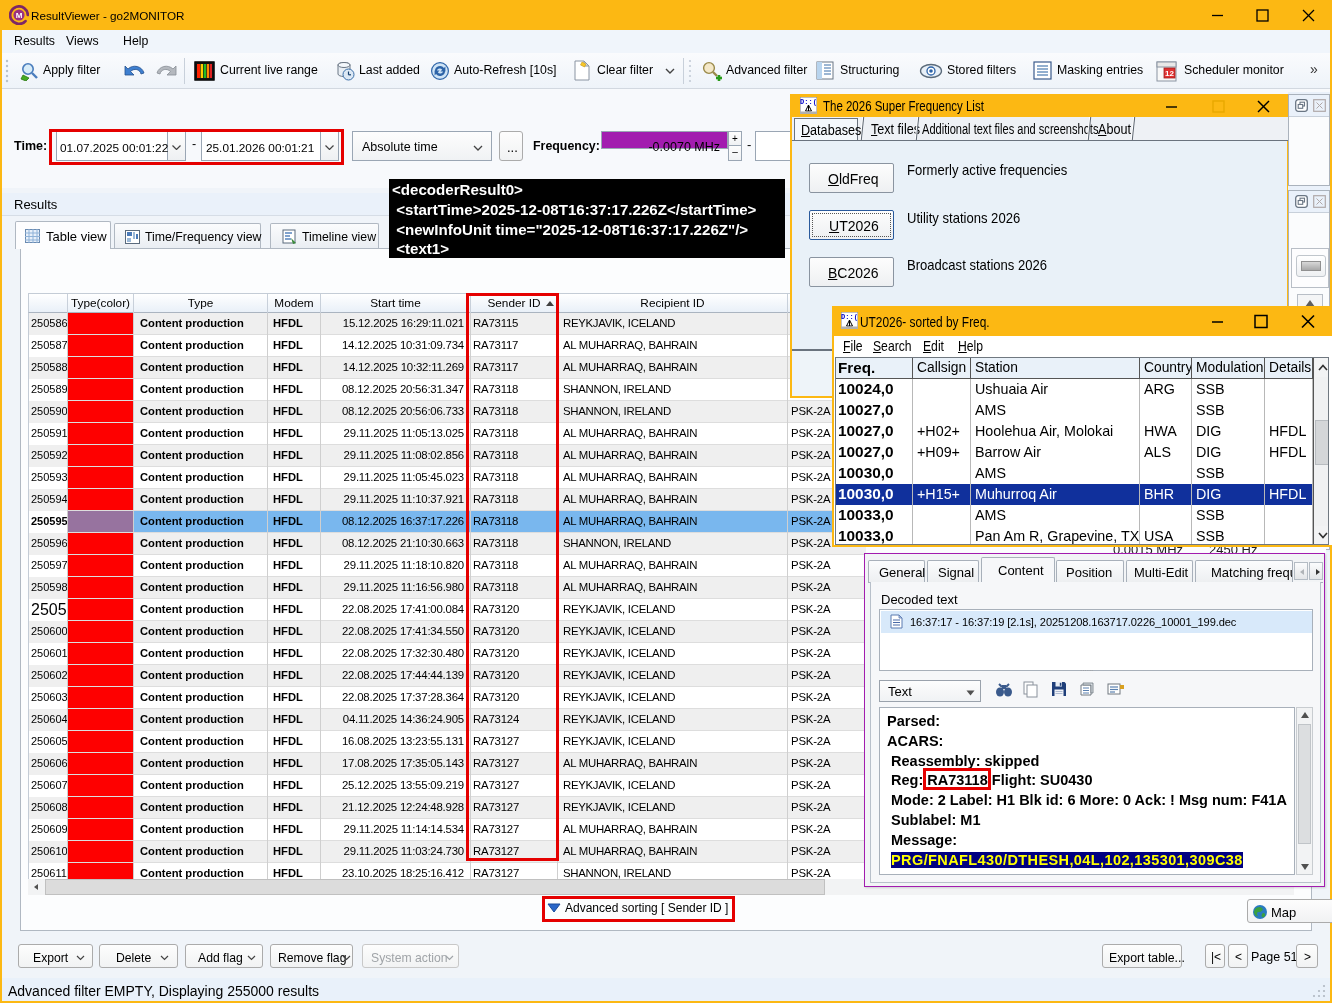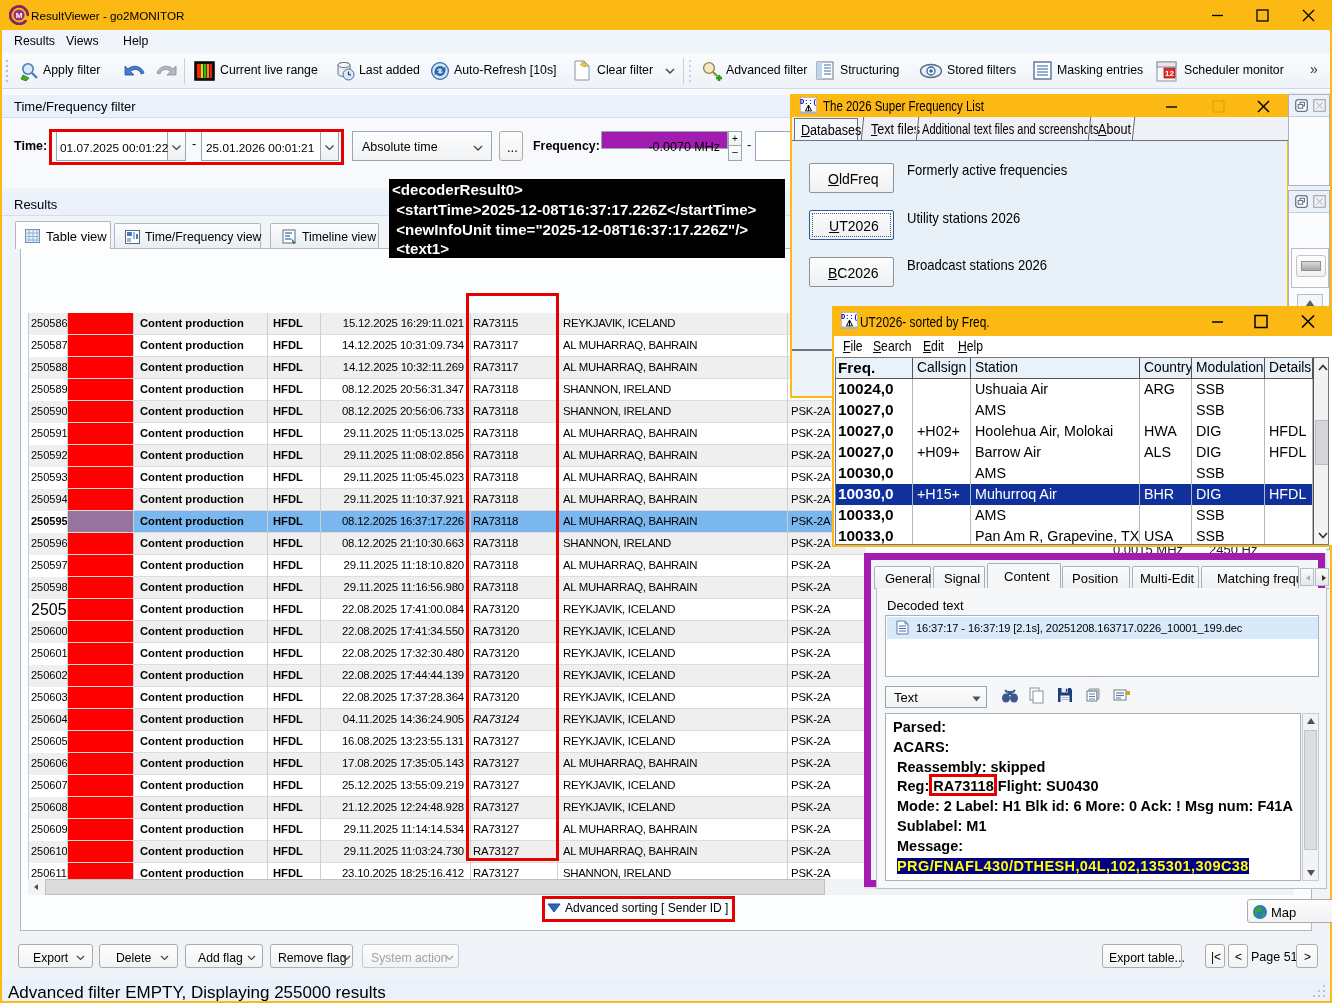--- a/index.html
+++ b/index.html
@@ -152,28 +152,20 @@
   <svg class="abs" style="left:1153px;top:7px;" width="24" height="23" viewBox="0 0 24 23">
     <rect x="2" y="2" width="19" height="19" fill="#f8f8f8" stroke="#8a94a2" stroke-width="1"></rect>
     <rect x="2" y="2" width="19" height="5" fill="#e8e8e8" stroke="#8a94a2" stroke-width="1"></rect>
     <rect x="9" y="8" width="11" height="10" fill="#e03030" stroke="#a02020" stroke-width="0.8"></rect>
     <text x="14.5" y="16" font-size="8" font-weight="bold" fill="#fff" text-anchor="middle" font-family="Liberation Sans">12</text>
   </svg>
   <div class="abs" style="left:1182px;top:10px;">Scheduler monitor</div>
   <div class="abs" style="left:1308px;top:8px;font-size:14px;color:#333;">»</div>
 </div>
 <div id="filterpanel" class="abs" style="left:2px;top:89px;width:1328px;height:99px;background:#f7f9fc;">
-  <div class="phead abs" style="left:0;top:6px;width:1328px;height:23px;">
-    <div class="abs" style="left:12px;top:4px;font-size:13px;">Time/Frequency filter</div>
-    <svg class="abs" style="left:1293px;top:5px;" width="32" height="14" viewBox="0 0 32 14">
-        <rect x="1" y="1" width="12" height="12" fill="none" stroke="#9aa6b4"></rect>
-        <rect x="19" y="1" width="12" height="12" fill="none" stroke="#9aa6b4"></rect>
-        <path d="M22 4 l6 6 M28 4 l-6 6" stroke="#9aa6b4" fill="none"></path>
-      </svg>
-  </div>
 
   <div class="abs bold" style="left:12px;top:50px;font-size:12.5px;">Time:</div>
   <div class="abs" style="left:54px;top:42px;width:112px;height:30px;background:#fff;border:1px solid #9aa6b4;">
     <div class="abs" style="left:3px;top:9px;font-size:11.8px;">01.07.2025 00:01:22</div>
   </div>
   <div class="abs" style="left:166px;top:42px;width:18px;height:30px;background:linear-gradient(#fdfdfd,#eef0f2);border:1px solid #9aa6b4;border-left:none;">
     <svg class="abs" style="left:4px;top:13px;" width="9" height="5" viewBox="0 0 9 5">
         <path d="M0.5 0.5 l4 4 4-4" fill="none" stroke="#444" stroke-width="1.2"></path>
       </svg>
   </div>
@@ -253,20 +245,33 @@
         </g>
         <path d="M9 9 l5 5 -3 1 z" fill="#3a8a3a"></path>
       </svg>
     <div class="abs" style="left:31px;top:6px;font-size:12.3px;">Timeline view</div>
   </div>
 
   <div class="abs" style="left:18px;top:60px;width:1292px;height:683px;background:#fcfdfe;border:1px solid #b0b8c2;z-index:2;"></div>
 
   <div class="abs" style="left:26px;top:105px;width:1268px;height:601px;z-index:2;">
 
+    <div class="abs" style="left:0;top:0;width:1267px;height:20px;background:linear-gradient(#ffffff,#e9f0f8);border:1px solid #c4ccd6;border-bottom:1px solid #aab4c0;">
+      <div class="cell" style="left:0;top:0;width:39px;height:19px;border-right:1px solid #c8d0da;"></div>
+      <div class="cell" style="left:39px;top:0;width:66px;height:19px;border-right:1px solid #c8d0da;font-size:11.8px;line-height:19px;text-align:right;padding-right:3px;">Type(color)</div>
+      <div class="cell" style="left:105px;top:0;width:134px;height:19px;border-right:1px solid #c8d0da;font-size:11.8px;line-height:19px;text-align:center;">Type</div>
+      <div class="cell" style="left:239px;top:0;width:53px;height:19px;border-right:1px solid #c8d0da;font-size:11.8px;line-height:19px;text-align:center;">Modem</div>
+      <div class="cell" style="left:292px;top:0;width:150px;height:19px;border-right:1px solid #c8d0da;font-size:11.8px;line-height:19px;text-align:center;">Start time</div>
+      <div class="cell" style="left:442px;top:0;width:87px;height:19px;border-right:1px solid #c8d0da;font-size:11.8px;line-height:19px;text-align:center;">Sender ID</div>
+      <svg class="abs" style="left:516px;top:6px;" width="10" height="7" viewBox="0 0 10 7">
+          <path d="M5 1 L9 6 H1 Z" fill="#404040"></path>
+        </svg>
+      <div class="cell" style="left:529px;top:0;width:230px;height:19px;border-right:1px solid #c8d0da;font-size:11.8px;line-height:19px;text-align:center;">Recipient ID</div>
+      <div class="cell" style="left:759px;top:0;width:230px;height:19px;border-right:1px solid #c8d0da;font-size:11.8px;line-height:19px;text-align:center;">Modulation</div>
+    </div>
     <div class="abs" style="left:0;top:20px;width:1266px;height:566px;overflow:hidden;border-left:1px solid #c4ccd6;">
       <div class="abs" style="left:0;top:0px;width:1266px;height:22px;background:#efefef;box-shadow:inset 0 -1px #dddddd;">
 <div class="cell" style="left:0;top:0;width:39px;height:22px;background:#efefef;border-right:1px solid #cfcfcf;font-size:11px;line-height:21px;padding-left:2px;">250586</div>
 <div class="cell" style="left:39px;top:0;width:66px;height:21px;background:#fe0000;border-right:1px solid #cfcfcf;"></div>
 <div class="cell" style="left:105px;top:0;width:134px;height:22px;border-right:1px solid #cfcfcf;font-size:11.2px;line-height:21px;font-weight:bold;padding-left:6px;">Content production</div>
 <div class="cell" style="left:239px;top:0;width:53px;height:22px;border-right:1px solid #cfcfcf;font-size:11.2px;line-height:21px;font-weight:bold;padding-left:5px;">HFDL</div>
 <div class="cell" style="left:292px;top:0;width:150px;height:22px;border-right:1px solid #cfcfcf;font-size:11.4px;letter-spacing:-0.2px;line-height:21px;text-align:right;padding-right:6px;">15.12.2025 16:29:11.021</div>
 <div class="cell" style="left:442px;top:0;width:87px;height:22px;border-right:1px solid #cfcfcf;font-size:11.4px;letter-spacing:-0.2px;line-height:21px;padding-left:2px;">RA73115</div>
 <div class="cell" style="left:529px;top:0;width:230px;height:22px;border-right:1px solid #cfcfcf;font-size:11.4px;letter-spacing:-0.3px;line-height:21px;padding-left:5px;">REYKJAVIK, ICELAND</div>
 <div class="cell" style="left:759px;top:0;width:230px;height:22px;border-right:1px solid #cfcfcf;font-size:11.4px;letter-spacing:-0.2px;line-height:21px;padding-left:3px;">PSK-2A</div>
@@ -440,21 +445,21 @@
 <div class="cell" style="left:442px;top:0;width:87px;height:22px;border-right:1px solid #cfcfcf;font-size:11.4px;letter-spacing:-0.2px;line-height:21px;padding-left:2px;">RA73120</div>
 <div class="cell" style="left:529px;top:0;width:230px;height:22px;border-right:1px solid #cfcfcf;font-size:11.4px;letter-spacing:-0.3px;line-height:21px;padding-left:5px;">REYKJAVIK, ICELAND</div>
 <div class="cell" style="left:759px;top:0;width:230px;height:22px;border-right:1px solid #cfcfcf;font-size:11.4px;letter-spacing:-0.2px;line-height:21px;padding-left:3px;">PSK-2A</div>
 </div>
 <div class="abs" style="left:0;top:396px;width:1266px;height:22px;background:#efefef;box-shadow:inset 0 -1px #dddddd;">
 <div class="cell" style="left:0;top:0;width:39px;height:22px;background:#efefef;border-right:1px solid #cfcfcf;font-size:11px;line-height:21px;padding-left:2px;">250604</div>
 <div class="cell" style="left:39px;top:0;width:66px;height:21px;background:#fe0000;border-right:1px solid #cfcfcf;"></div>
 <div class="cell" style="left:105px;top:0;width:134px;height:22px;border-right:1px solid #cfcfcf;font-size:11.2px;line-height:21px;font-weight:bold;padding-left:6px;">Content production</div>
 <div class="cell" style="left:239px;top:0;width:53px;height:22px;border-right:1px solid #cfcfcf;font-size:11.2px;line-height:21px;font-weight:bold;padding-left:5px;">HFDL</div>
 <div class="cell" style="left:292px;top:0;width:150px;height:22px;border-right:1px solid #cfcfcf;font-size:11.4px;letter-spacing:-0.2px;line-height:21px;text-align:right;padding-right:6px;">04.11.2025 14:36:24.905</div>
-<div class="cell" style="left:442px;top:0;width:87px;height:19px;border-right:1px solid #cfcfcf;font-size:11.4px;letter-spacing:-0.2px;line-height:21px;padding-left:2px;font-style:italic;">RA73124</div>
+<div class="cell" style="left:442px;top:0;width:87px;height:19px;border-right:1px solid #cfcfcf;font-size:11.4px;letter-spacing:-0.2px;line-height:21px;padding-left:2px;">RA73124</div>
 <div class="cell" style="left:529px;top:0;width:230px;height:22px;border-right:1px solid #cfcfcf;font-size:11.4px;letter-spacing:-0.3px;line-height:21px;padding-left:5px;">REYKJAVIK, ICELAND</div>
 <div class="cell" style="left:759px;top:0;width:230px;height:22px;border-right:1px solid #cfcfcf;font-size:11.4px;letter-spacing:-0.2px;line-height:21px;padding-left:3px;">PSK-2A</div>
 </div>
 <div class="abs" style="left:0;top:418px;width:1266px;height:22px;background:#ffffff;box-shadow:inset 0 -1px #dddddd;">
 <div class="cell" style="left:0;top:0;width:39px;height:22px;background:#ffffff;border-right:1px solid #cfcfcf;font-size:11px;line-height:21px;padding-left:2px;">250605</div>
 <div class="cell" style="left:39px;top:0;width:66px;height:21px;background:#fe0000;border-right:1px solid #cfcfcf;"></div>
 <div class="cell" style="left:105px;top:0;width:134px;height:22px;border-right:1px solid #cfcfcf;font-size:11.2px;line-height:21px;font-weight:bold;padding-left:6px;">Content production</div>
 <div class="cell" style="left:239px;top:0;width:53px;height:22px;border-right:1px solid #cfcfcf;font-size:11.2px;line-height:21px;font-weight:bold;padding-left:5px;">HFDL</div>
 <div class="cell" style="left:292px;top:0;width:150px;height:22px;border-right:1px solid #cfcfcf;font-size:11.4px;letter-spacing:-0.2px;line-height:21px;text-align:right;padding-right:6px;">16.08.2025 13:23:55.131</div>
 <div class="cell" style="left:442px;top:0;width:87px;height:22px;border-right:1px solid #cfcfcf;font-size:11.4px;letter-spacing:-0.2px;line-height:21px;padding-left:2px;">RA73127</div>
@@ -589,21 +594,21 @@
   <div class="abs btn" style="left:1245px;top:711px;width:97px;height:24px;z-index:3;">
     <svg class="abs" style="left:4px;top:4px;" width="16" height="16" viewBox="0 0 16 16">
         <circle cx="8" cy="8" r="7" fill="#2a7ac0"></circle>
         <path d="M3 5 C5 3 8 2 10 4 C12 6 9 8 7 8 C5 8 4 10 6 12 C4 13 2 10 2 8 C2 7 2.5 6 3 5 Z" fill="#3aa040"></path>
         <path d="M11 9 C13 9 14 11 12 13 C10 14 9 12 10 10 Z" fill="#3aa040"></path>
       </svg>
     <div class="abs" style="left:23px;top:5px;font-size:13px;">Map</div>
   </div>
 </div>
 <div id="statusbar" class="abs" style="left:2px;top:978px;width:1328px;height:23px;background:#e9f1fa;">
-  <div class="abs" style="left:6px;top:5px;font-size:17px;">Advanced filter EMPTY, Displaying 255000 results</div>
+  <div class="abs" style="left:6px;top:5px;font-size:14px;">Advanced filter EMPTY, Displaying 255000 results</div>
   <svg class="abs" style="left:1310px;top:6px;" width="14" height="14" viewBox="0 0 14 14">
       <g fill="#b0b8c2">
         <circle cx="12" cy="2" r="1.1"></circle>
         <circle cx="12" cy="7" r="1.1"></circle>
         <circle cx="12" cy="12" r="1.1"></circle>
         <circle cx="7" cy="7" r="1.1"></circle>
         <circle cx="7" cy="12" r="1.1"></circle>
         <circle cx="2" cy="12" r="1.1"></circle>
       </g>
     </svg>
@@ -816,21 +821,21 @@
 <div class="abs" style="left:1px;top:62px;width:14px;height:45px;background:#d4d6d8;border:1px solid #b8bcc0;"></div>
 <div class="abs" style="left:1px;bottom:0;width:15px;height:19px;background:#f2f3f4;">
           <svg style="position:absolute;left:3px;top:6px;" width="10" height="7" viewBox="0 0 10 7">
             <path d="M1 1 L5 5.5 L9 1" fill="none" stroke="#303030" stroke-width="1.6"></path>
           </svg>
         </div>
 </div>
   </div>
 </div>
 
-<div id="details" class="abs" style="left:864px;top:553px;width:461px;height:334px;z-index:14;background:#f2f4f6;border:7px solid #a21caf;box-shadow:1px 1px 2px rgba(0,0,0,0.15);">
+<div id="details" class="abs" style="left:864px;top:553px;width:461px;height:334px;z-index:14;background:#f2f4f6;border:1px solid #a21caf;box-shadow:1px 1px 2px rgba(0,0,0,0.15);">
 
   <div class="abs" style="left:3px;top:3px;width:455px;height:25px;">
     <div class="abs" style="left:0;top:3px;width:57px;height:22px;background:linear-gradient(#fbfcfd,#edeff1);border:1px solid #a8b0ba;border-bottom:none;border-radius:2px 2px 0 0;">
       <div class="abs" style="left:10px;top:4px;font-size:13px;">General</div>
     </div>
     <div class="abs" style="left:59px;top:3px;width:52px;height:22px;background:linear-gradient(#fbfcfd,#edeff1);border:1px solid #a8b0ba;border-bottom:none;border-radius:2px 2px 0 0;">
       <div class="abs" style="left:10px;top:4px;font-size:13px;">Signal</div>
     </div>
     <div class="abs" style="left:113px;top:0;width:74px;height:25px;background:#f6f7f9;border:1px solid #a8b0ba;border-bottom:none;border-radius:2px 2px 0 0;z-index:2;">
       <div class="abs" style="left:16px;top:5px;font-size:13px;">Content</div>

